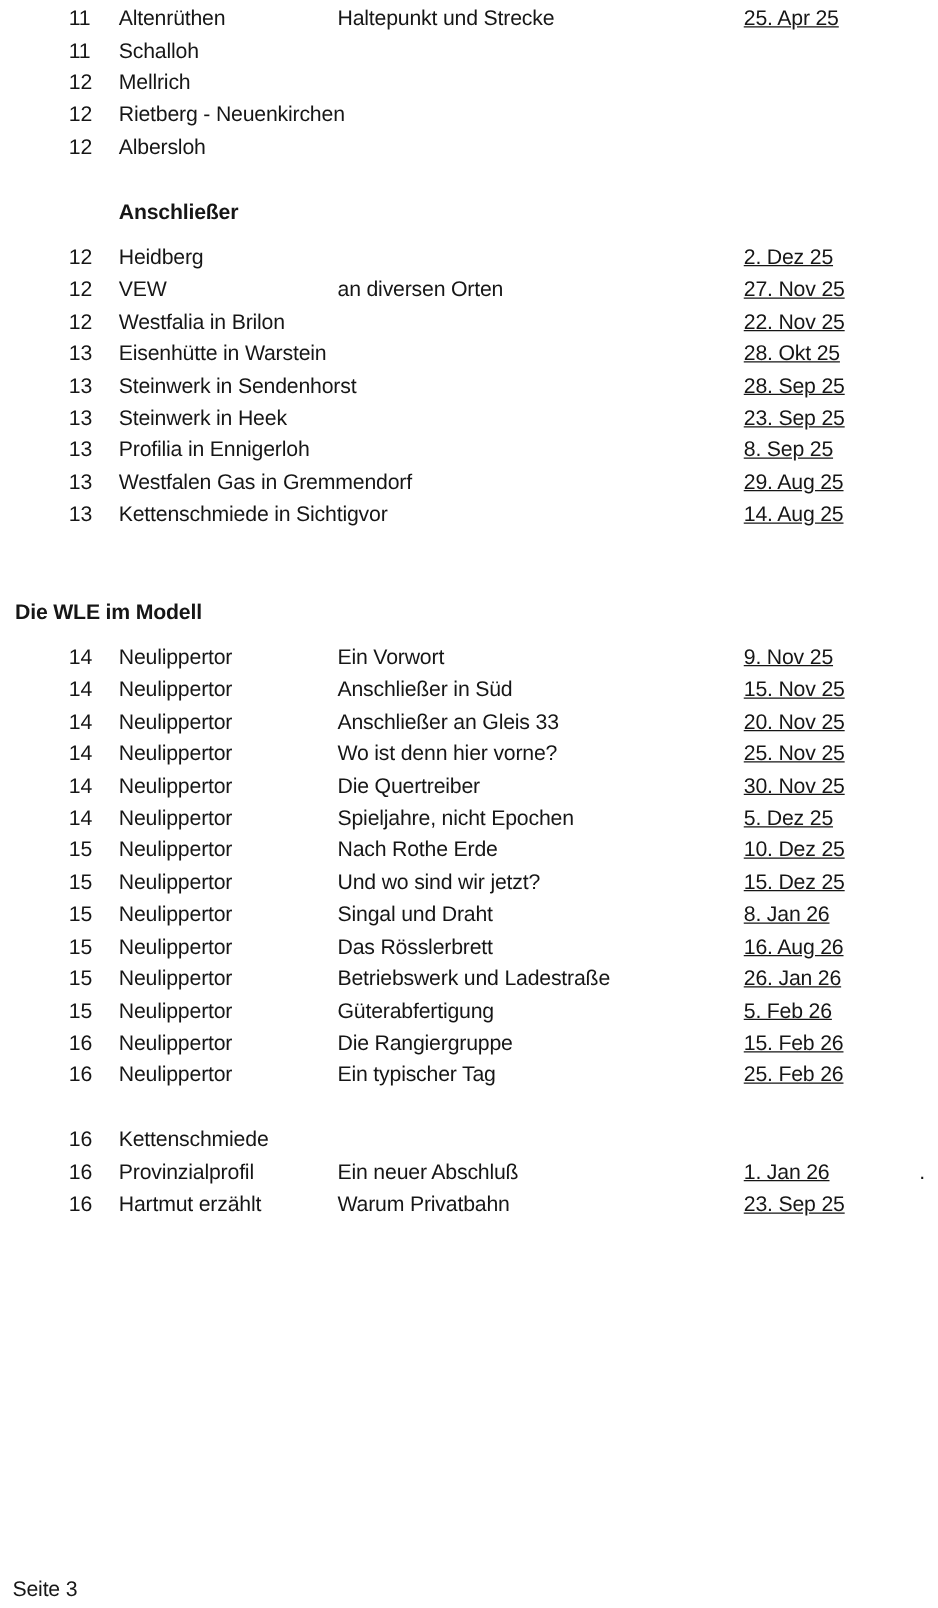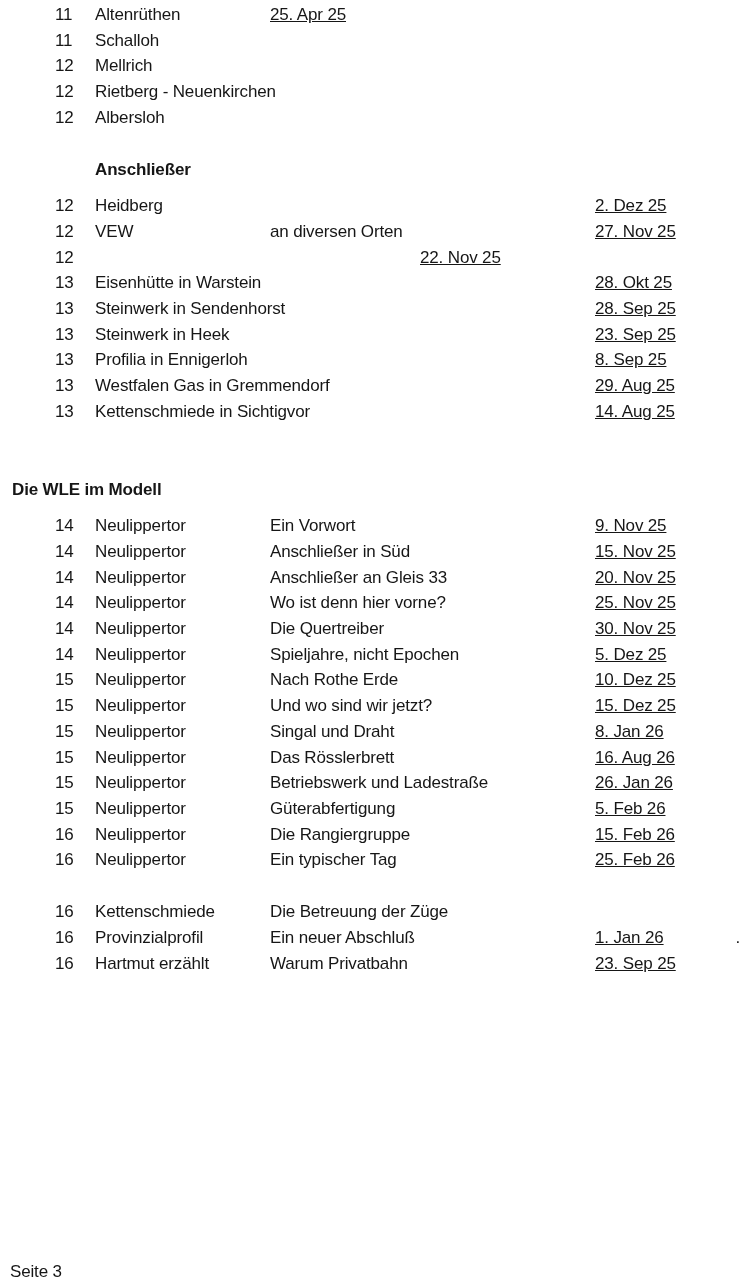--- a/index.html
+++ b/index.html
@@ -72,20 +72,21 @@
   }
 </style>
 </head>
 <body style="color: rgb(22, 22, 22); background: rgb(255, 255, 255);">
 
 <main class="toc-body">
     <section class="toc-group">
       <div class="toc-row">
     <span class="col-page">11</span>
     <span class="col-name">Altenrüthen</span>
+    <span class="col-desc">Haltepunkt und Strecke</span>
     <span class="col-date">25. Apr 25</span>
     <span class="col-suffix"></span>
   </div>
       <div class="toc-row">
     <span class="col-page">11</span>
     <span class="col-name">Schalloh</span>
     <span class="col-desc"></span>
     <span class="col-date"></span>
     <span class="col-suffix"></span>
   </div>
@@ -122,20 +123,21 @@
   </div>
       <div class="toc-row">
     <span class="col-page">12</span>
     <span class="col-name">VEW</span>
     <span class="col-desc">an diversen Orten</span>
     <span class="col-date">27. Nov 25</span>
     <span class="col-suffix"></span>
   </div>
       <div class="toc-row">
     <span class="col-page">12</span>
+    <span class="col-name">Westfalia in Brilon</span>
     <span class="col-desc"></span>
     <span class="col-date">22. Nov 25</span>
     <span class="col-suffix"></span>
   </div>
       <div class="toc-row">
     <span class="col-page">13</span>
     <span class="col-name">Eisenhütte in Warstein</span>
     <span class="col-desc"></span>
     <span class="col-date">28. Okt 25</span>
     <span class="col-suffix"></span>
@@ -274,21 +276,20 @@
     <span class="col-name">Neulippertor</span>
     <span class="col-desc">Ein typischer Tag</span>
     <span class="col-date">25. Feb 26</span>
     <span class="col-suffix"></span>
   </div>
     </section>
     <section class="toc-group">
       <div class="toc-row">
     <span class="col-page">16</span>
     <span class="col-name">Kettenschmiede</span>
-    <span class="col-desc">Die Betreuung der Züge</span>
     <span class="col-date"></span>
     <span class="col-suffix"></span>
   </div>
       <div class="toc-row">
     <span class="col-page">16</span>
     <span class="col-name">Provinzialprofil</span>
     <span class="col-desc">Ein neuer Abschluß</span>
     <span class="col-date">1. Jan 26</span>
     <span class="col-suffix">.</span>
   </div>

